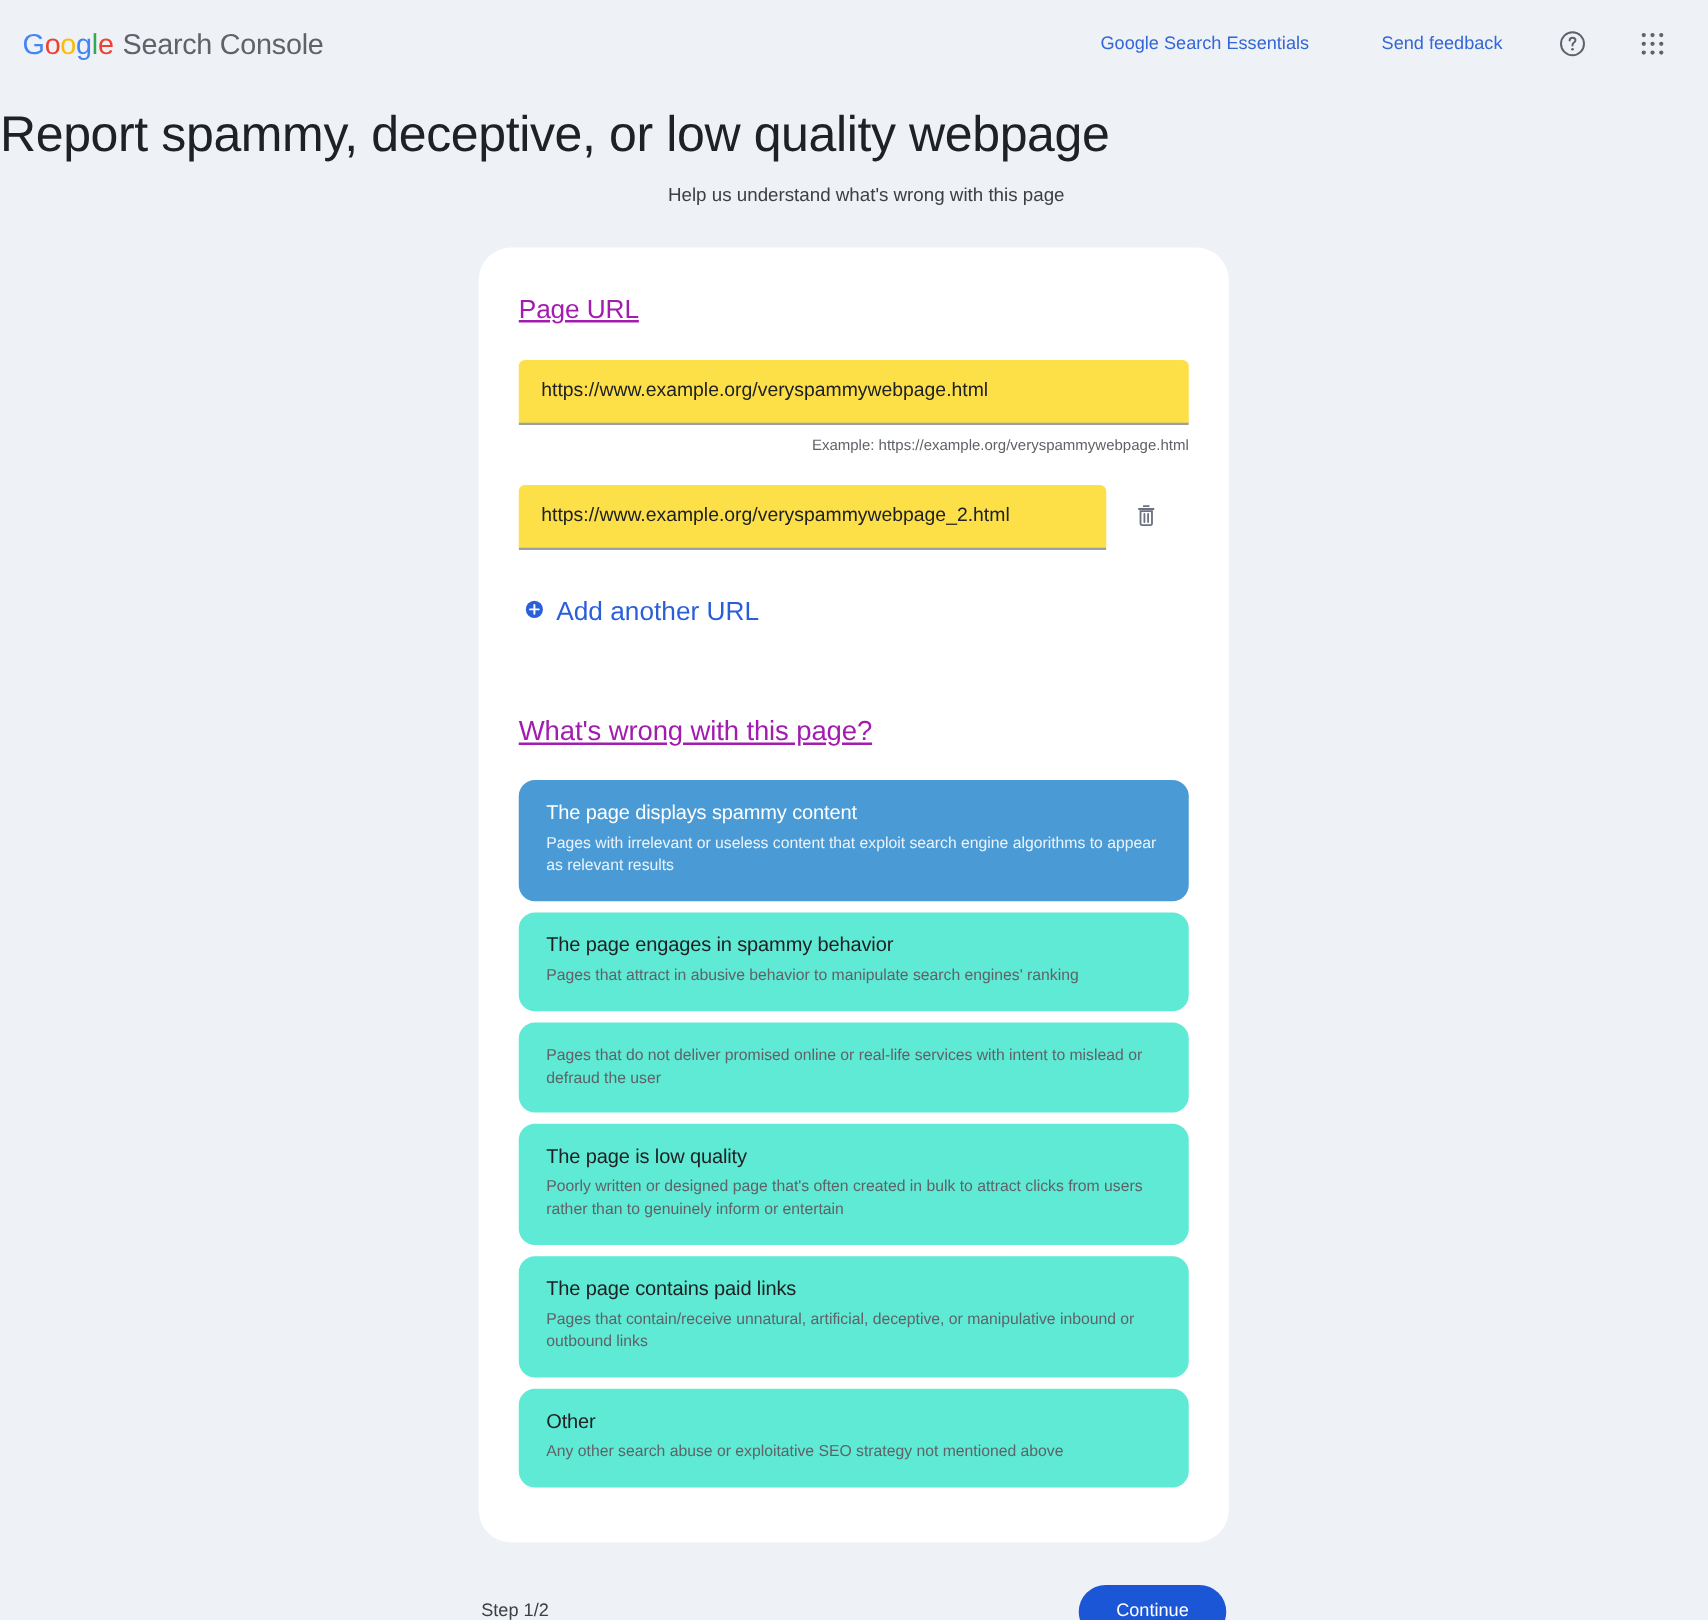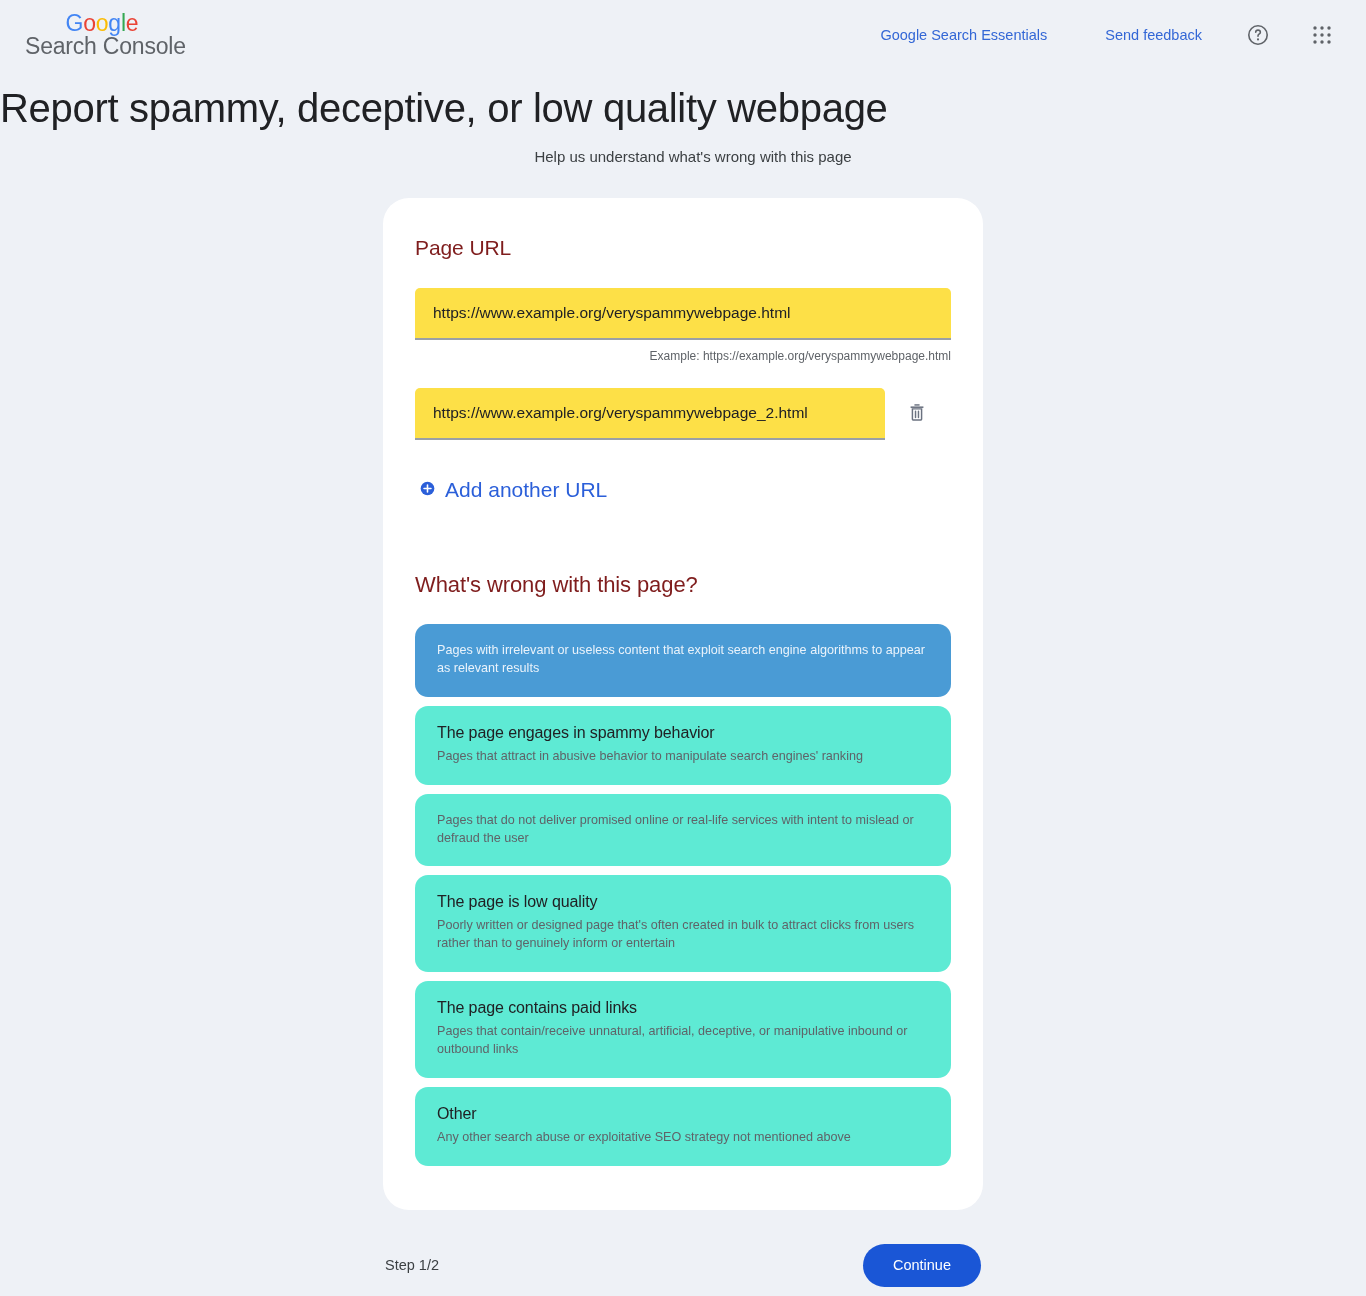--- a/index.html
+++ b/index.html
@@ -24,21 +24,20 @@
     padding: 0 24px 0 18px;
     position: relative;
   }
   .logo {
     font-size: 23px;
     letter-spacing: -0.2px;
     white-space: nowrap;
     line-height: 1;
     display: flex;
     align-items: center;
-    flex-direction: column;
   }
   .logo .g1 { color: #4285f4; }
   .logo .o1 { color: #ea4335; }
   .logo .o2 { color: #fbbc05; }
   .logo .g2 { color: #4285f4; }
   .logo .l1 { color: #34a853; }
   .logo .e1 { color: #ea4335; }
   .logo .product { color: #5f6368; margin-left: 7px; font-weight: 400; }
 
   .topbar-right {
@@ -89,23 +88,24 @@
   .card {
     width: 600px;
     margin: 33px auto 0 auto;
     background: #ffffff;
     border-radius: 26px;
     padding: 38px 32px 44px 32px;
   }
   .section-title {
     font-size: 21px;
     font-weight: 400;
-    color: #7f1d1d;
+    color: #a21caf;
     margin: 0 0 28px 0;
     letter-spacing: -0.1px;
+    text-decoration: underline;
   }
   .section-title.second {
     margin-top: 70px;
     margin-bottom: 26px;
     font-size: 22px;
   }
 
   
   .url-row {
     display: flex;
@@ -289,20 +289,21 @@
       </svg>
     </span>
     <span class="label">Add another URL</span>
   </div>
 
   <div class="section-title second">What's wrong with this page?</div>
 
   <div class="options">
 
     <div class="option selected">
+      <div class="opt-title">The page displays spammy content</div>
       <div class="opt-desc">Pages with irrelevant or useless content that exploit search engine algorithms to appear as relevant results</div>
     </div>
 
     <div class="option">
       <div class="opt-title">The page engages in spammy behavior</div>
       <div class="opt-desc">Pages that attract in abusive behavior to manipulate search engines' ranking</div>
     </div>
 
     <div class="option">
       <div class="opt-desc">Pages that do not deliver promised online or real-life services with intent to mislead or defraud the user</div>

